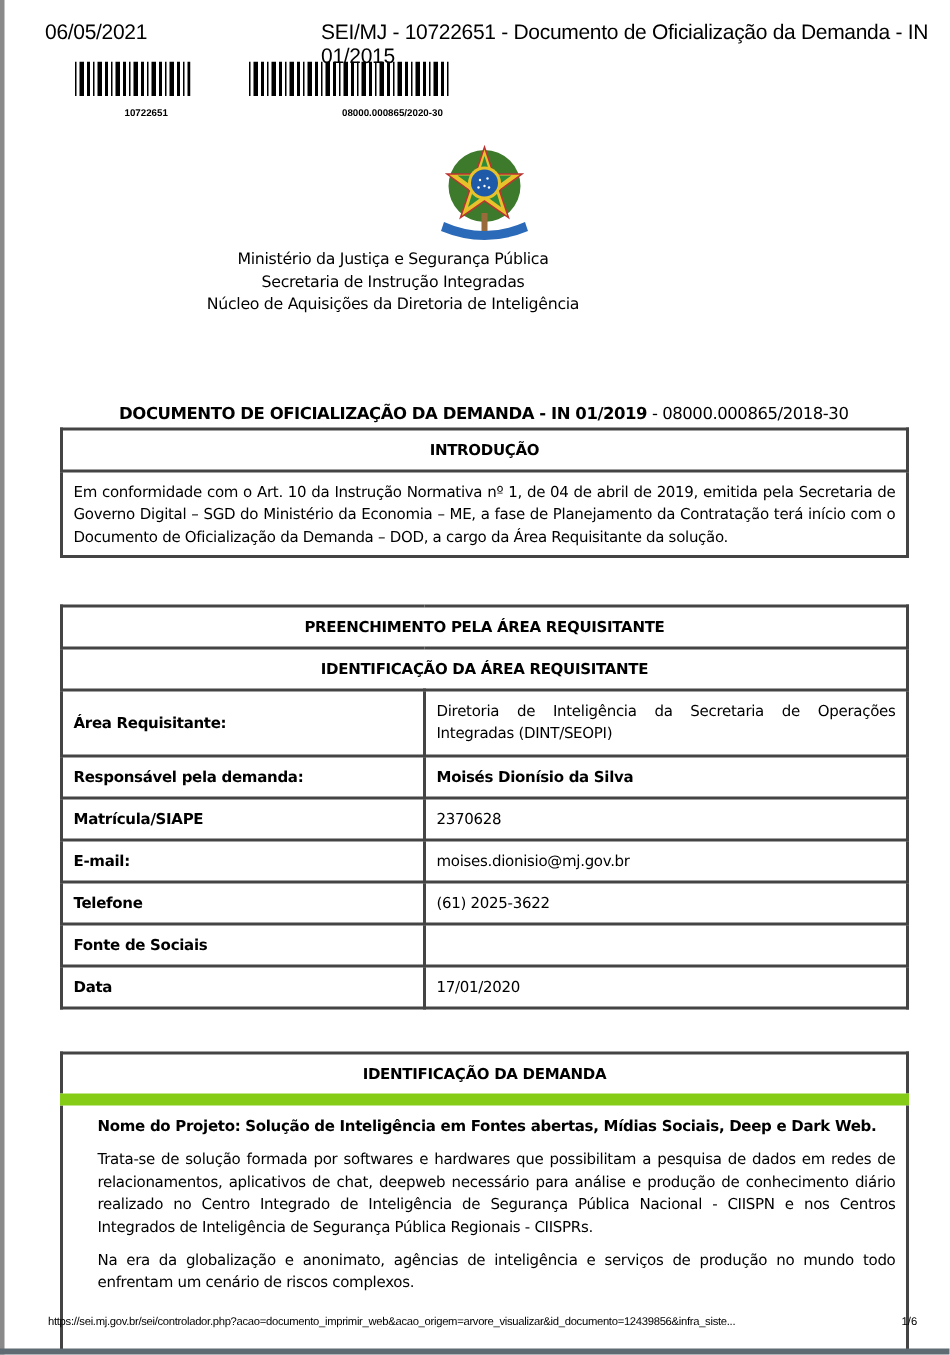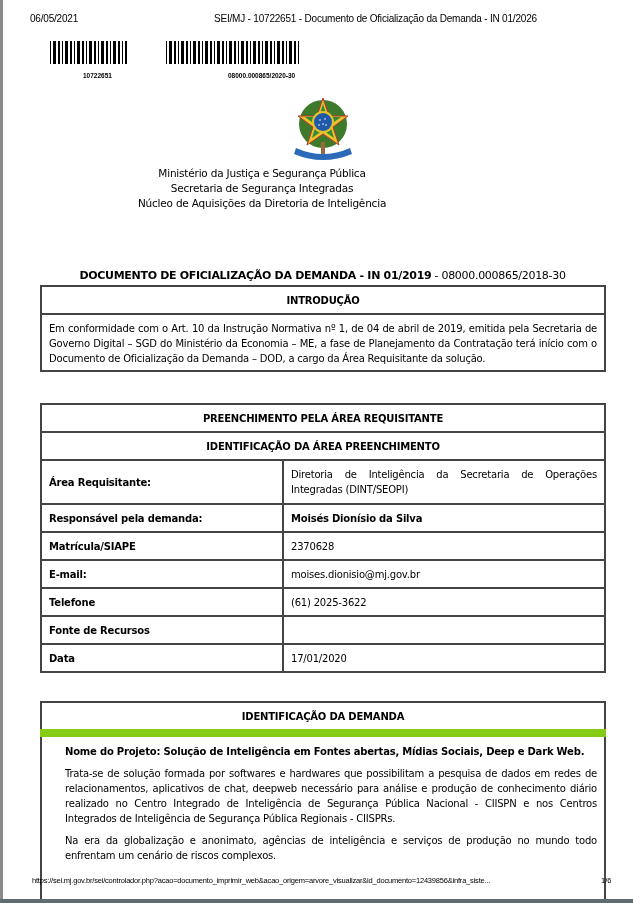--- a/index.html
+++ b/index.html
@@ -1,19 +1,19 @@
 <!DOCTYPE html>
 <html><head>
 <meta charset="utf-8">
 <style>
   html, body { margin:0; padding:0; }
   body { width:633px; height:903px; background:#ffffff; position:relative; overflow:hidden; font-family:"Liberation Sans", sans-serif; color:#000; }
   .frame-left { position:absolute; left:0; top:0; width:3px; height:903px; background:#8a8a8a; }
   .frame-bottom { position:absolute; left:0; bottom:0; width:633px; height:4px; background:#5f6b73; }
-  .hdr { position:absolute; top:13px; font-size:10px; letter-spacing:-0.2px; }
+  .hdr { position:absolute; top:13px; font-size:14px; letter-spacing:-0.2px; }
   .hdr-date { left:30px; }
   .hdr-title { left:214px; }
   .barcode { position:absolute; top:41px; height:23px; }
   .bc1 { left:50px; width:77px; }
   .bc2 { left:166px; width:135px; }
   .bc-label { position:absolute; top:72px; font-size:6.5px; font-weight:bold; }
   .bcl1 { left:83px; }
   .bcl2 { left:228px; }
   .coat { position:absolute; left:290px; top:94px; width:66px; height:70px; }
   .org { position:absolute; top:166px; left:0; width:524px; text-align:center; font-family:"DejaVu Sans", sans-serif; font-size:10.5px; line-height:15px; letter-spacing:-0.2px; }
@@ -33,21 +33,21 @@
   .dem { padding:7px 7px 30px 7px; }
   .footer-url { position:absolute; left:32px; top:876px; font-size:7.5px; letter-spacing:-0.2px; }
   .footer-page { position:absolute; left:601px; top:876px; font-size:7.5px; }
 </style>
 </head>
 <body>
 
 <div class="frame-left"></div>
 
 <div class="hdr hdr-date">06/05/2021</div>
-<div class="hdr hdr-title">SEI/MJ - 10722651 - Documento de Oficialização da Demanda - IN 01/2026</div>
+<div class="hdr hdr-title">SEI/MJ - 10722651 - Documento de Oficialização da Demanda - IN 01/2015</div>
 
 <svg class="barcode bc1" viewBox="0 0 77 23" preserveAspectRatio="none" id="bc1">
     <rect x="0" y="0" width="1" height="23" fill="#000"></rect>
     <rect x="3" y="0" width="3" height="23" fill="#000"></rect>
     <rect x="8" y="0" width="2" height="23" fill="#000"></rect>
     <rect x="12" y="0" width="1" height="23" fill="#000"></rect>
     <rect x="15" y="0" width="3" height="23" fill="#000"></rect>
     <rect x="20" y="0" width="2" height="23" fill="#000"></rect>
     <rect x="24" y="0" width="1" height="23" fill="#000"></rect>
     <rect x="27" y="0" width="3" height="23" fill="#000"></rect>
@@ -113,21 +113,21 @@
     <circle cx="35" cy="25" r="0.8" fill="#fff"></circle>
   <circle cx="33" cy="30" r="0.8" fill="#fff"></circle>
     <circle cx="36" cy="31" r="0.8" fill="#fff"></circle>
   <circle cx="29" cy="31" r="0.8" fill="#fff"></circle>
   <rect x="31" y="48" width="4" height="14" fill="#9a6b3a"></rect>
   <path d="M6,54 Q33,66 60,54 L62,60 Q33,72 4,60 Z" fill="#2a6ab8"></path>
 </svg>
 
 <div class="org">
   <div>Ministério da Justiça e Segurança Pública</div>
-  <div>Secretaria de Segurança Integradas</div>
+  <div>Secretaria de Instrução Integradas</div>
   <div>Núcleo de Aquisições da Diretoria de Inteligência</div>
 </div>
 
 <div class="doc-title"><b>DOCUMENTO DE OFICIALIZAÇÃO DA DEMANDA - IN 01/2019</b><span> - 08000.000865/2018-30</span></div>
 
 <table class="t1">
   <tbody>
       <tr>
         <td class="thead">INTRODUÇÃO</td>
       </tr>
@@ -136,21 +136,21 @@
       </tr>
 </tbody>
   </table>
 
 <table class="t2">
   <tbody>
       <tr>
         <td class="thead" colspan="2">PREENCHIMENTO PELA ÁREA REQUISITANTE</td>
       </tr>
   <tr>
-        <td class="thead" colspan="2">IDENTIFICAÇÃO DA ÁREA PREENCHIMENTO</td>
+        <td class="thead" colspan="2">IDENTIFICAÇÃO DA ÁREA REQUISITANTE</td>
       </tr>
   <tr>
     <td class="lbl" style="height:42px">Área Requisitante:</td>
     <td style="line-height:15px; text-align:justify">Diretoria de Inteligência da Secretaria de Operações Integradas (DINT/SEOPI)</td>
   </tr>
   <tr>
     <td class="lbl">Responsável pela demanda:</td>
     <td style="font-weight:bold">Moisés Dionísio da Silva</td>
   </tr>
   <tr>
@@ -159,21 +159,21 @@
   </tr>
   <tr>
     <td class="lbl">E-mail:</td>
     <td>moises.dionisio@mj.gov.br</td>
   </tr>
   <tr>
     <td class="lbl">Telefone</td>
     <td>(61) 2025-3622</td>
   </tr>
   <tr>
-    <td class="lbl">Fonte de Recursos</td>
+    <td class="lbl">Fonte de Sociais</td>
     <td></td>
   </tr>
   <tr>
     <td class="lbl">Data</td>
     <td>17/01/2020</td>
   </tr>
 </tbody>
   </table>
 
 <table class="t3">

